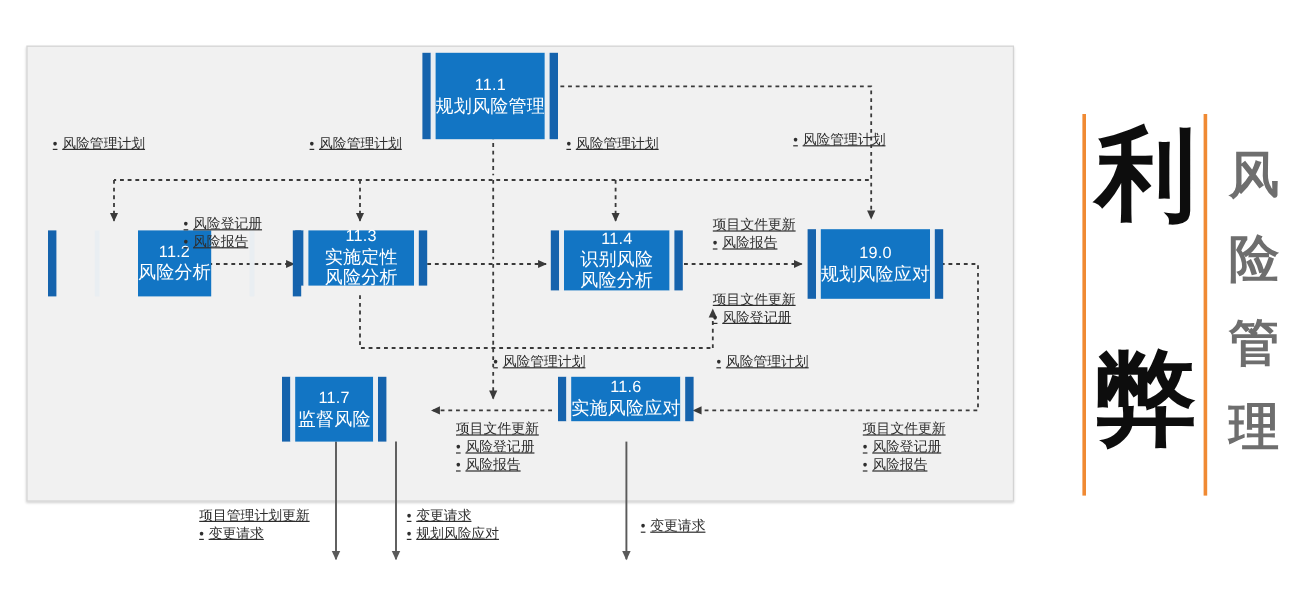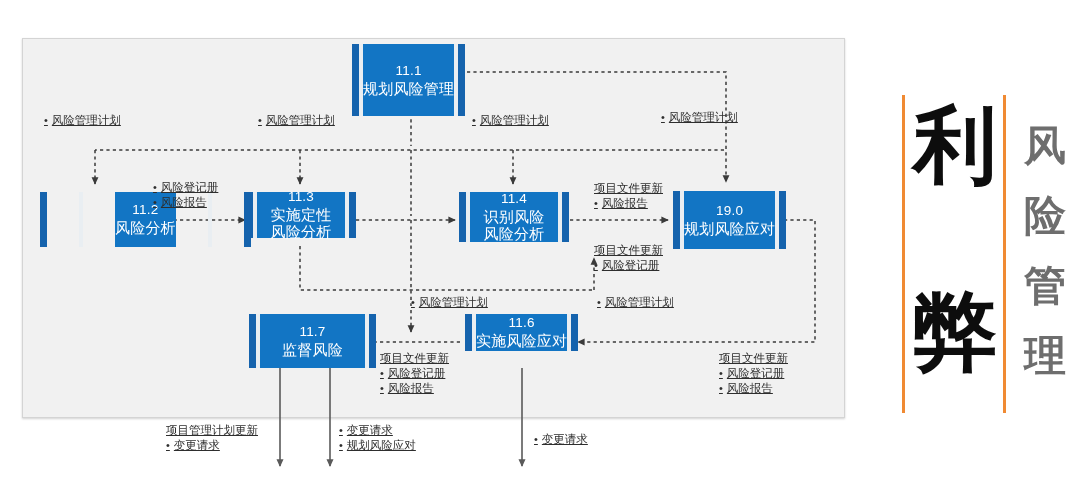--- a/index.html
+++ b/index.html
@@ -188,21 +188,21 @@
     <div class="edge"></div>
     <div class="gap"></div>
     <div class="body">
       <span class="num">11.6</span>
       <span class="nm">实施风险应对</span>
     </div>
     <div class="gap"></div>
     <div class="edge"></div>
   </div>
 
-  <div class="pbox" style="left:249px;top:314px;width:127px;height:54px;">
+  <div class="pbox" style="left:235px;top:314px;width:87px;height:54px;">
     <div class="edge"></div>
     <div class="gap"></div>
     <div class="body">
       <span class="num">11.7</span>
       <span class="nm">监督风险</span>
     </div>
     <div class="gap"></div>
     <div class="edge"></div>
   </div>
 

